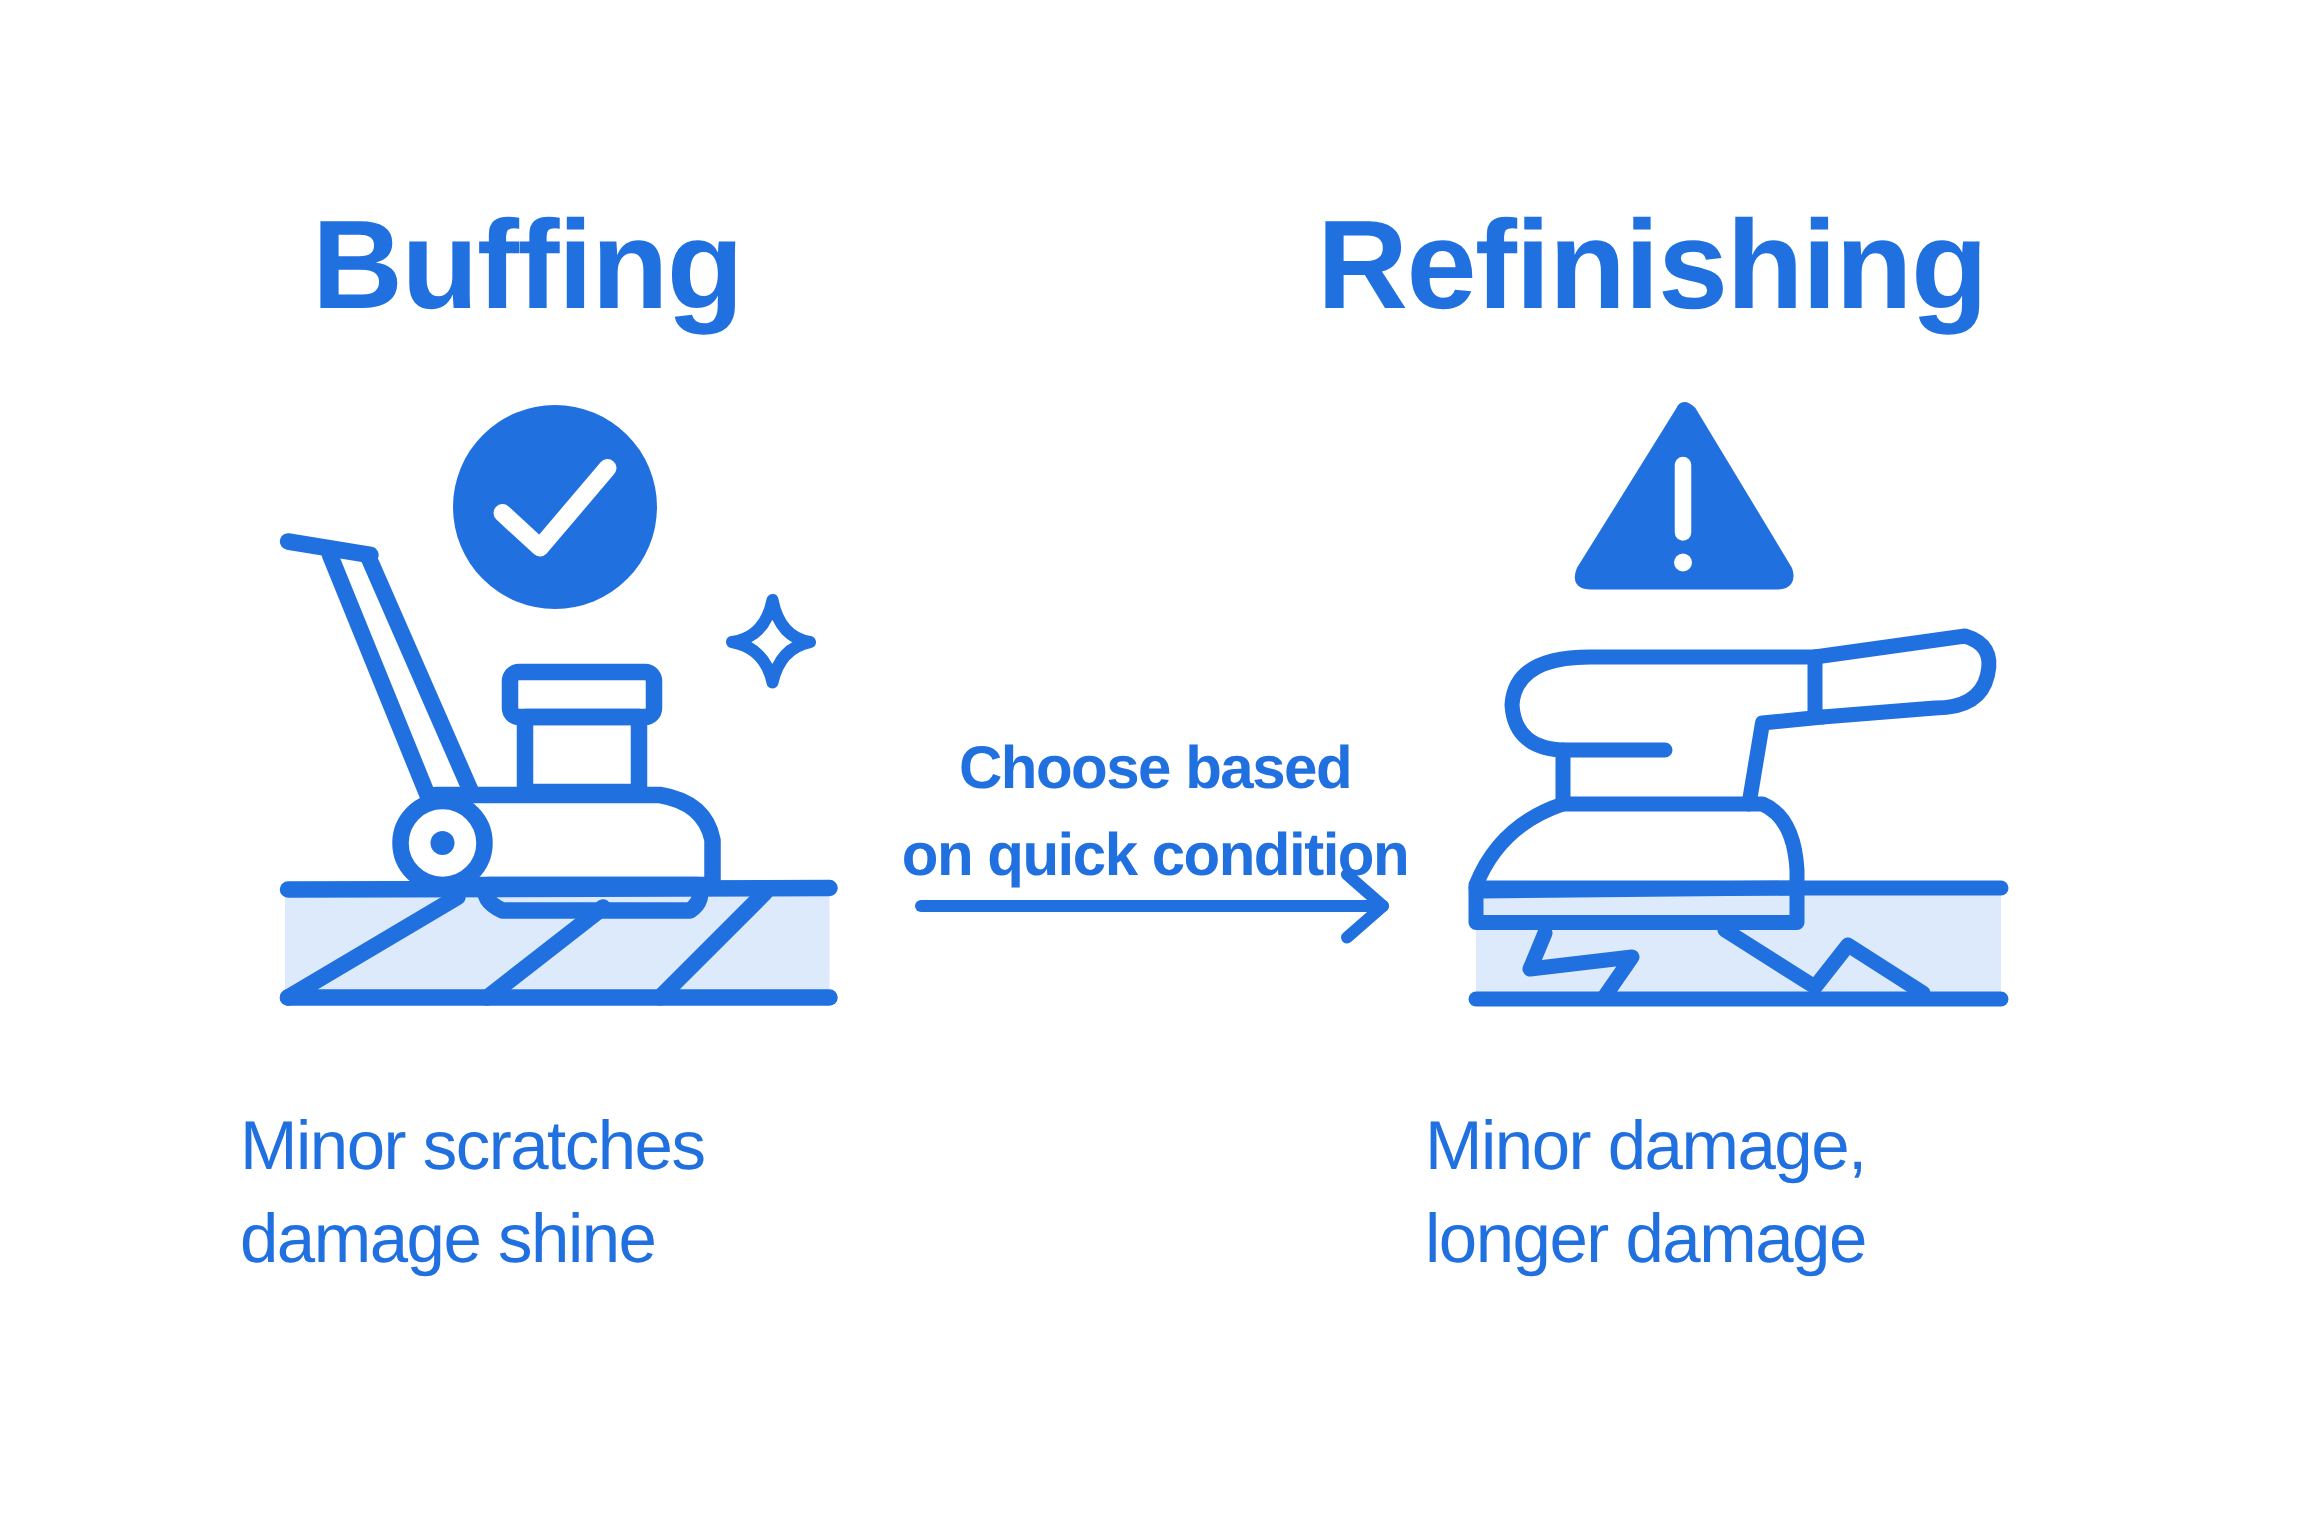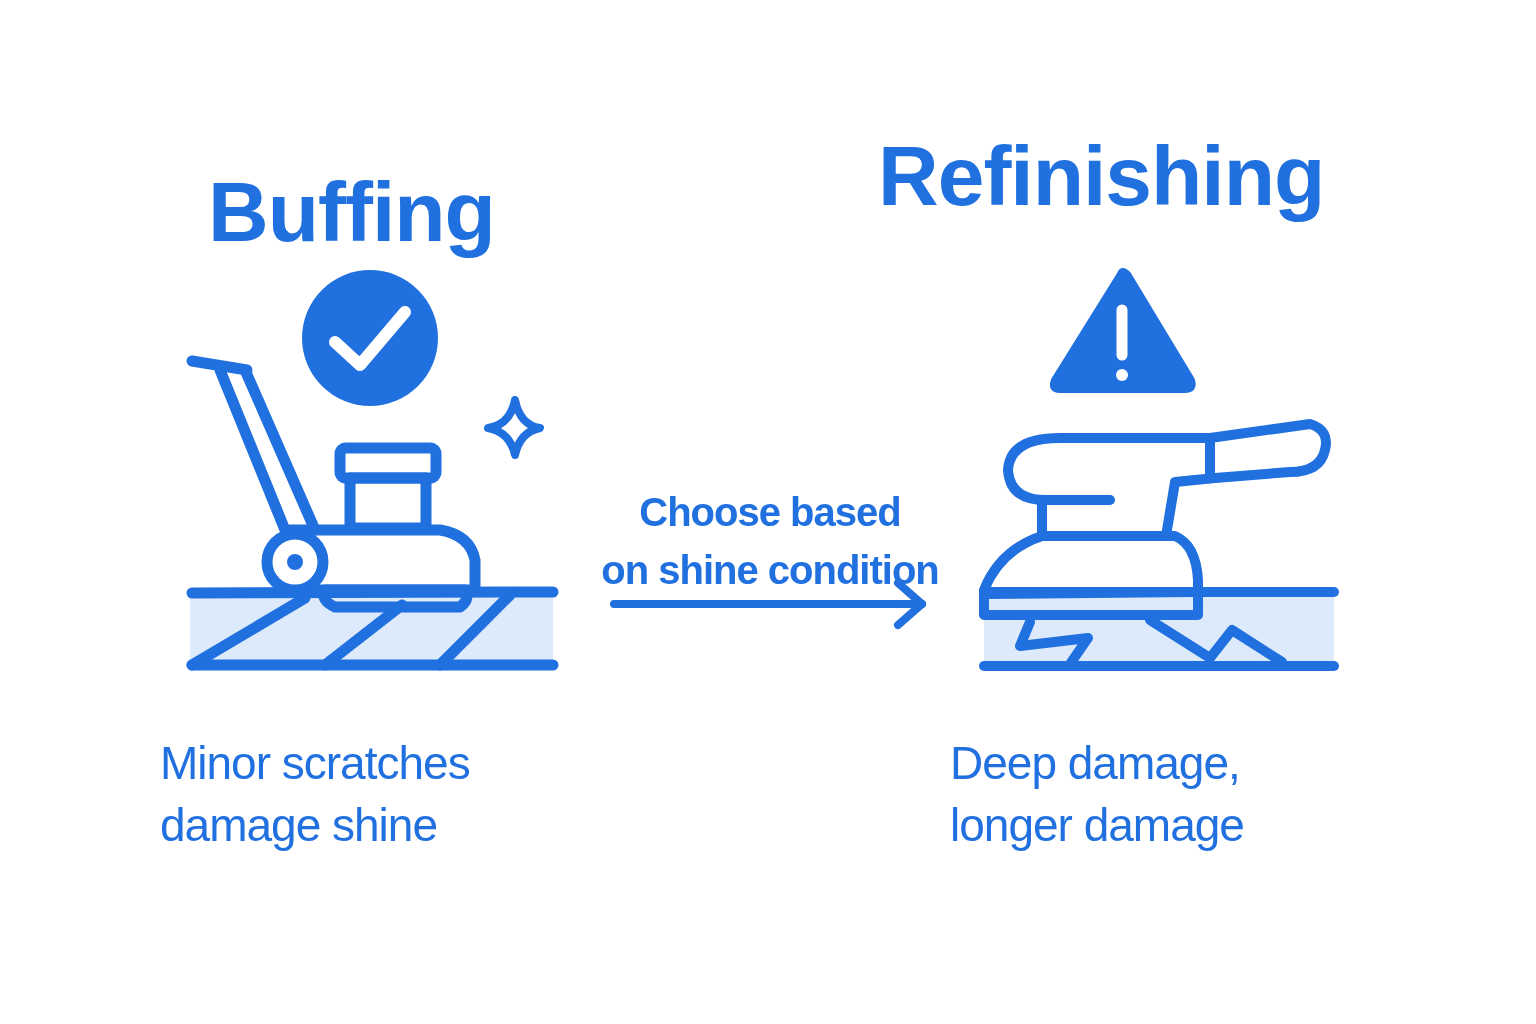--- a/index.html
+++ b/index.html
@@ -1,21 +1,21 @@
 <!DOCTYPE html>
 <html><head>
 <meta charset="utf-8">
 <style>
   html, body { margin: 0; padding: 0; }
   body {
     width: 1536px; height: 1024px; background: #ffffff; position: relative; overflow: hidden;
     font-family: "Liberation Sans", "DejaVu Sans", sans-serif; color: #2170e0;
   }
   .title { position: absolute; font-weight: bold; font-size: 84px; letter-spacing: -1px; line-height: 1; }
-  #title-left { left: 208px; top: 134px; margin-top: 36px; }
+  #title-left { left: 208px; top: 134px; }
   #title-right { left: 878px; top: 134px; text-align: center; }
   .caption { position: absolute; font-size: 46px; line-height: 62px; letter-spacing: -1px; }
   #cap-left { left: 160px; top: 732px; width: 420px; }
   #cap-right { left: 950px; top: 732px; width: 400px; }
   #mid-text { position: absolute; left: 570px; top: 443px; width: 400px; text-align: center; font-size: 40px; line-height: 58px; font-weight: bold; letter-spacing: -1px; margin-top: 40px; }
   svg { position: absolute; }
 </style>
 </head>
 <body>
 
@@ -45,21 +45,21 @@
   <circle cx="125" cy="312" r="8" fill="#2170e0" stroke="none"></circle>
 
   <circle cx="200" cy="88" r="68" fill="#2170e0" stroke="none"></circle>
   <polyline points="165,92 190,115 235,62" stroke="#ffffff" stroke-width="12"></polyline>
 
   <path d="M345 150 Q350 175 370 178 Q350 182 345 205 Q340 182 318 178 Q340 175 345 150 Z" stroke-width="8"></path>
 </svg>
 
 <div id="mid-text">
   <div>Choose based</div>
-  <div>on shine condition</div>
+  <div>on quick condition</div>
 </div>
 
 <svg width="340" height="60" viewBox="0 0 340 60" style="left:600px; top:575px;" fill="none" stroke="#2170e0" stroke-width="8" stroke-linecap="round" stroke-linejoin="round">
   <line x1="14" y1="29" x2="322" y2="29"></line>
   <polyline points="298,8 322,29 298,50"></polyline>
 </svg>
 
 <svg width="380" height="430" viewBox="0 0 380 430" style="left:970px; top:260px;" fill="none" stroke="#2170e0" stroke-width="10" stroke-linecap="round" stroke-linejoin="round">
 
   <rect x="14" y="330" width="350" height="72" fill="#ddeafc" stroke="none"></rect>
@@ -81,15 +81,15 @@
 
   <path d="M72 276 H205 Q226 285 228 320 V355 H14 V330 Q30 290 72 276 Z"></path>
   <line x1="18" y1="334" x2="225" y2="332"></line>
 </svg>
 
 <div id="cap-left" class="caption">
   <div>Minor scratches</div>
   <div>damage shine</div>
 </div>
 <div id="cap-right" class="caption">
-  <div>Deep damage,</div>
+  <div>Minor damage,</div>
   <div>longer damage</div>
 </div>
 
 </body></html>

